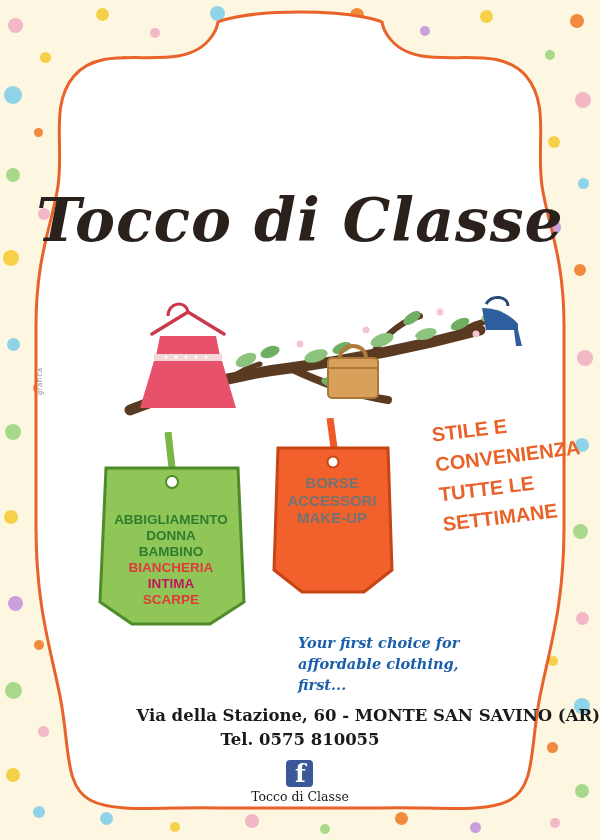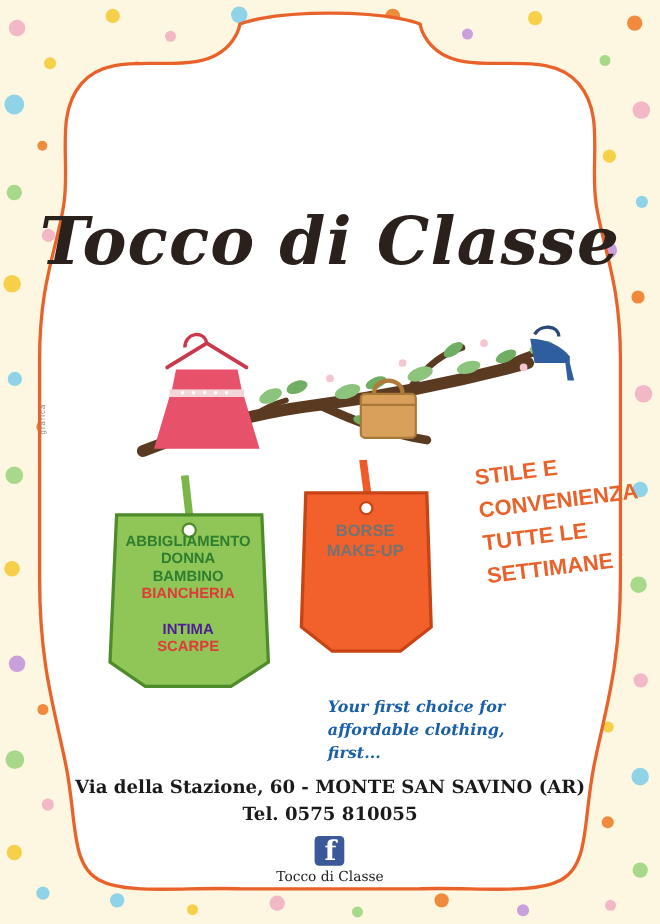--- a/index.html
+++ b/index.html
@@ -77,27 +77,27 @@
   }
   .tag-text {
     position: absolute;
     z-index: 6;
     text-align: center;
     font-weight: bold;
     line-height: 1.18;
   }
   .tag-green-text {
     left: 96px;
-    top: 484px;
+    top: 512px;
     width: 150px;
     font-size: 13.5px;
     color: #2f7d2f;
   }
   .tag-green-text .l3 { color: #e03a3a; }
-  .tag-green-text .l4 { color: #4c1d95; margin-top: 16px; }
+  .tag-green-text .l4 { color: #be185d; }
   .tag-orange-text {
     left: 272px;
     top: 474px;
     width: 120px;
     font-size: 15px;
     color: #737373;
   }
   
   .slogan {
     position: absolute;
@@ -125,21 +125,21 @@
     font-size: 14.5px;
     line-height: 1.45;
     margin-top: 14px;
   }
   
   .address {
     position: absolute;
     left: 0;
     top: 706px;
     width: 600px;
-    text-align: center;
+    text-align: right;
     font-family: "DejaVu Serif", serif;
     font-weight: bold;
     font-size: 16.5px;
     color: #1a1a1a;
   }
   .phone {
     position: absolute;
     left: 0;
     top: 730px;
     width: 600px;
@@ -354,20 +354,21 @@
       <div class="l3">SCARPE</div>
     </div>
 
     <svg class="tag" style="left:268px;top:418px;" width="130" height="180" viewBox="0 0 130 180" xmlns="http://www.w3.org/2000/svg">
       <path d="M62 0 L66 30" stroke="#f05a28" stroke-width="7" fill="none"></path>
       <path d="M10 30 L120 30 L124 152 L96 174 L34 174 L6 152 Z" fill="#f2602b" stroke="#c74415" stroke-width="3"></path>
       <circle cx="65" cy="44" r="5.5" fill="#ffffff" stroke="#c74415" stroke-width="2"></circle>
     </svg>
     <div class="tag-text tag-orange-text">
       <div>BORSE</div>
+      <div>ACCESSORI</div>
       <div>MAKE-UP</div>
     </div>
 
     <div class="slogan">
       <div>STILE E</div>
       <div>CONVENIENZA</div>
       <div>TUTTE LE</div>
       <div>SETTIMANE</div>
     </div>
 

